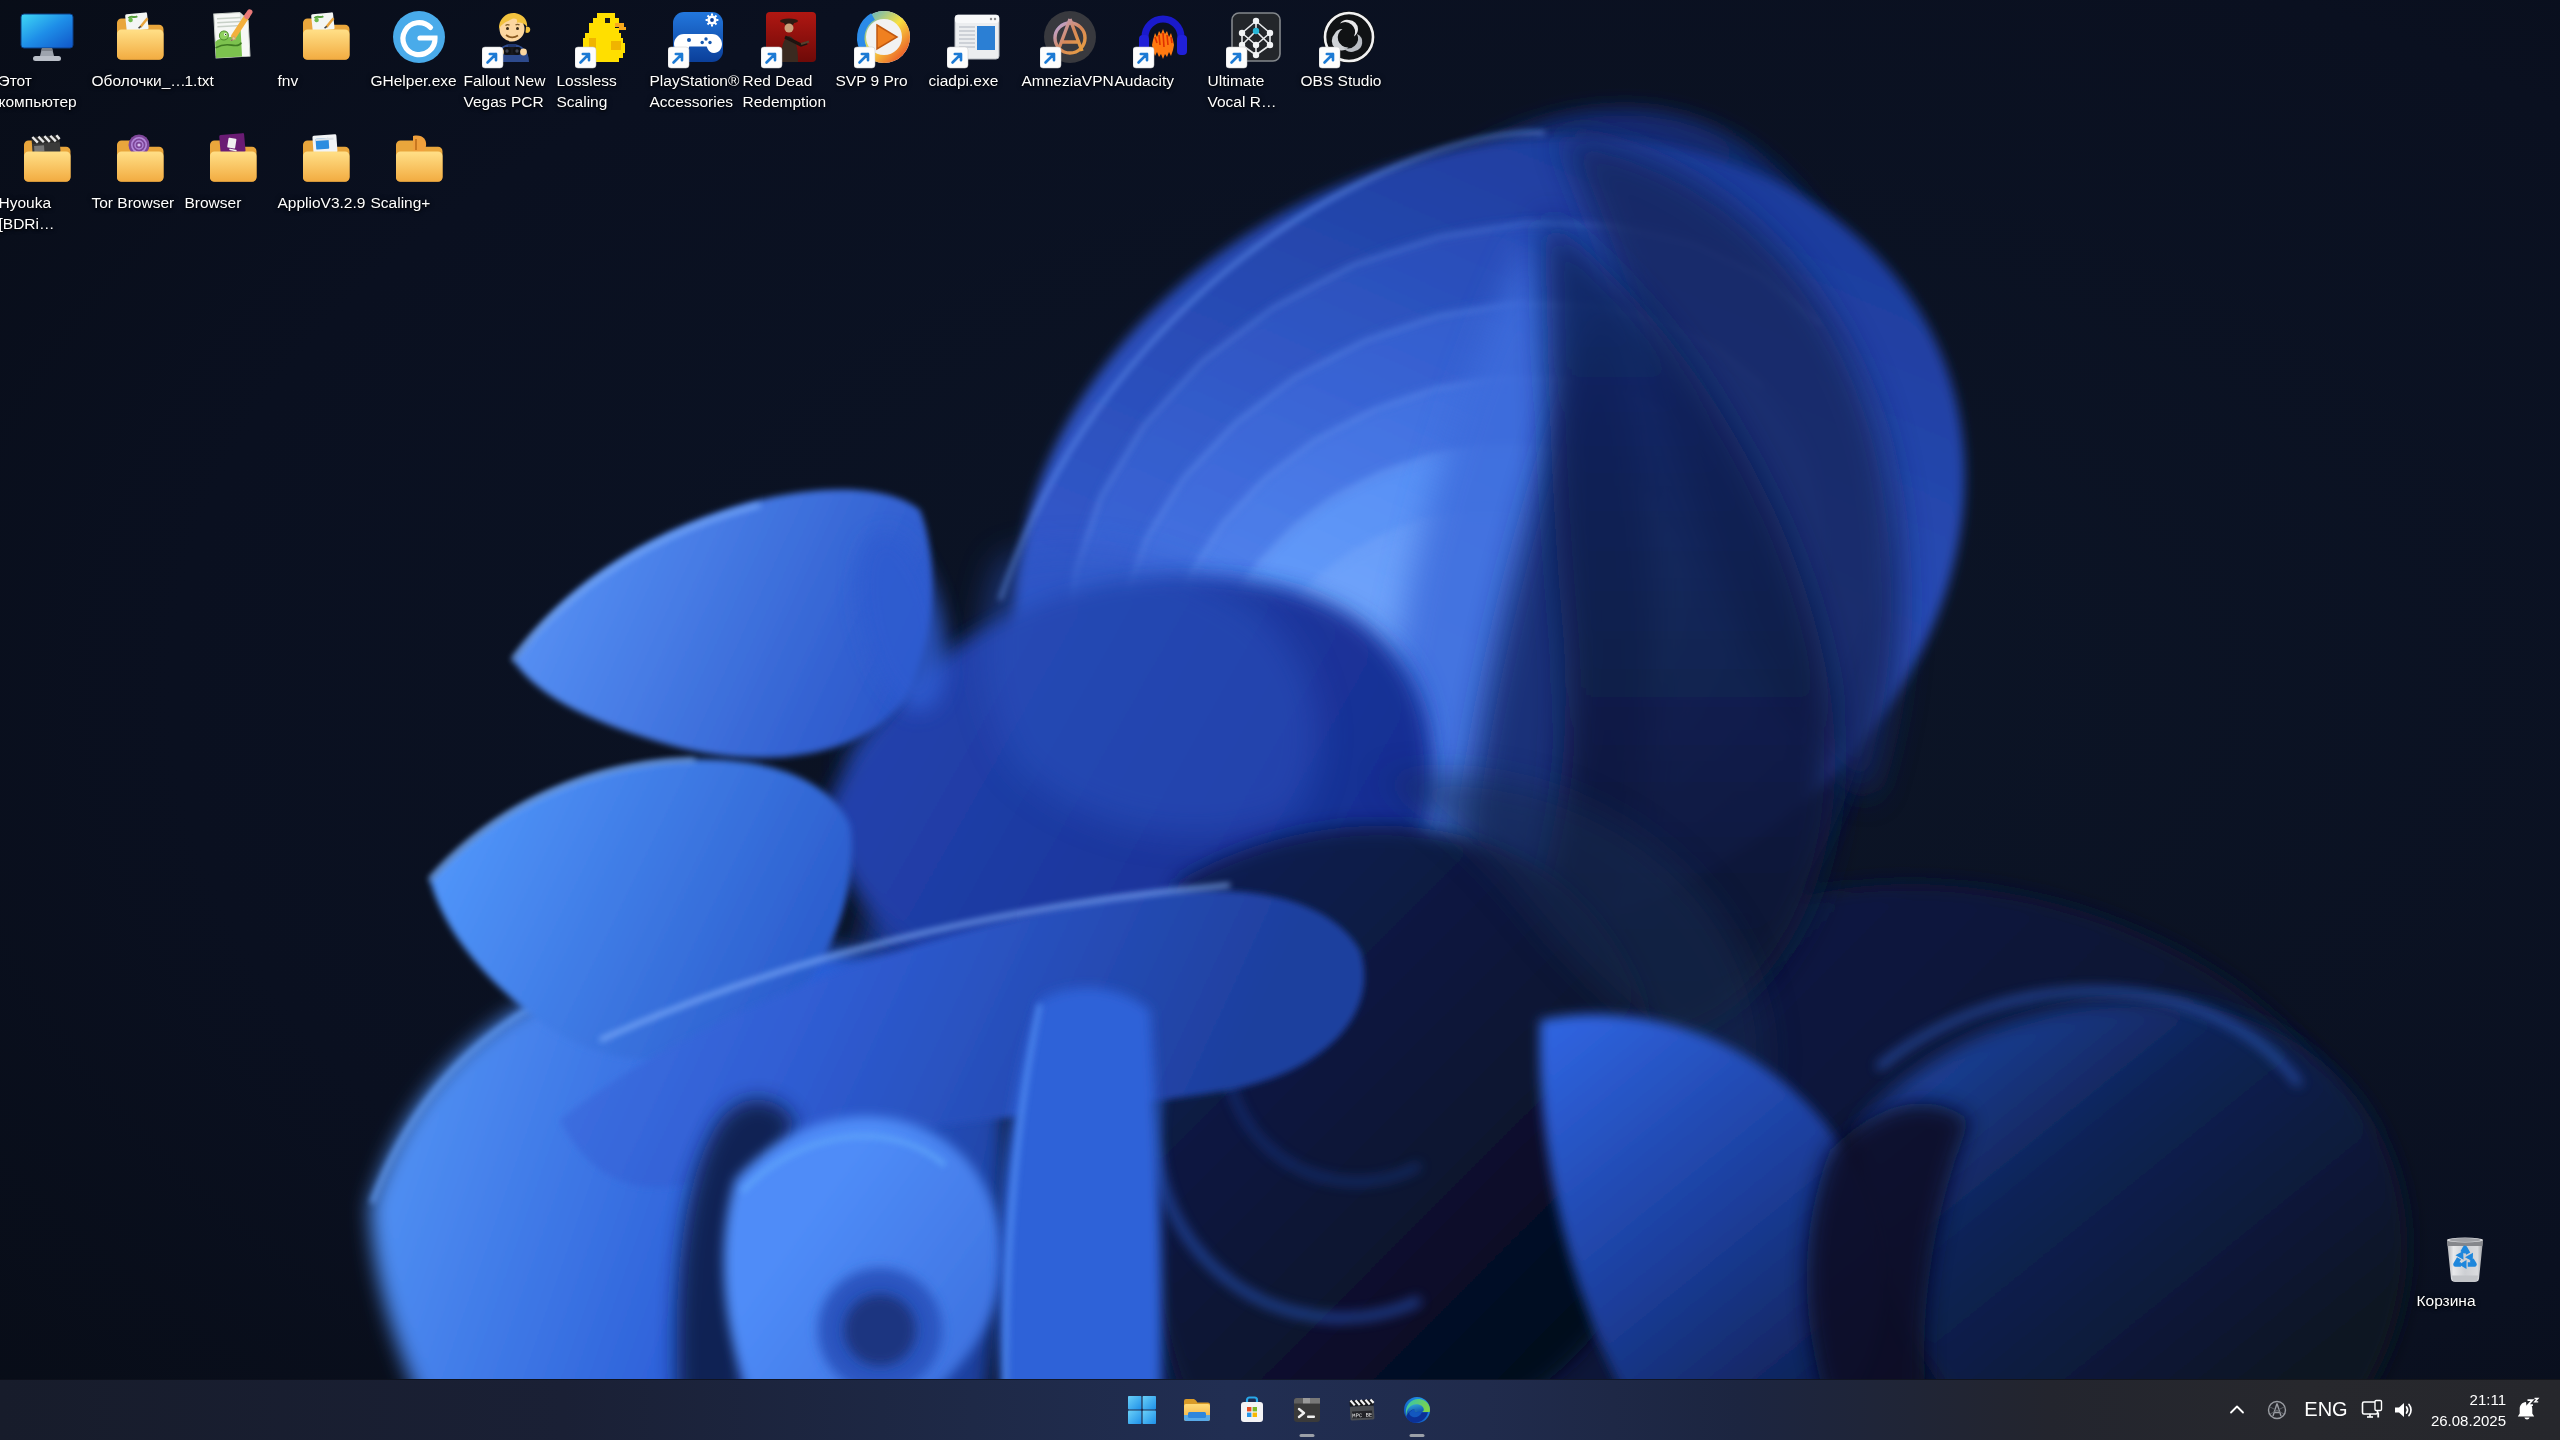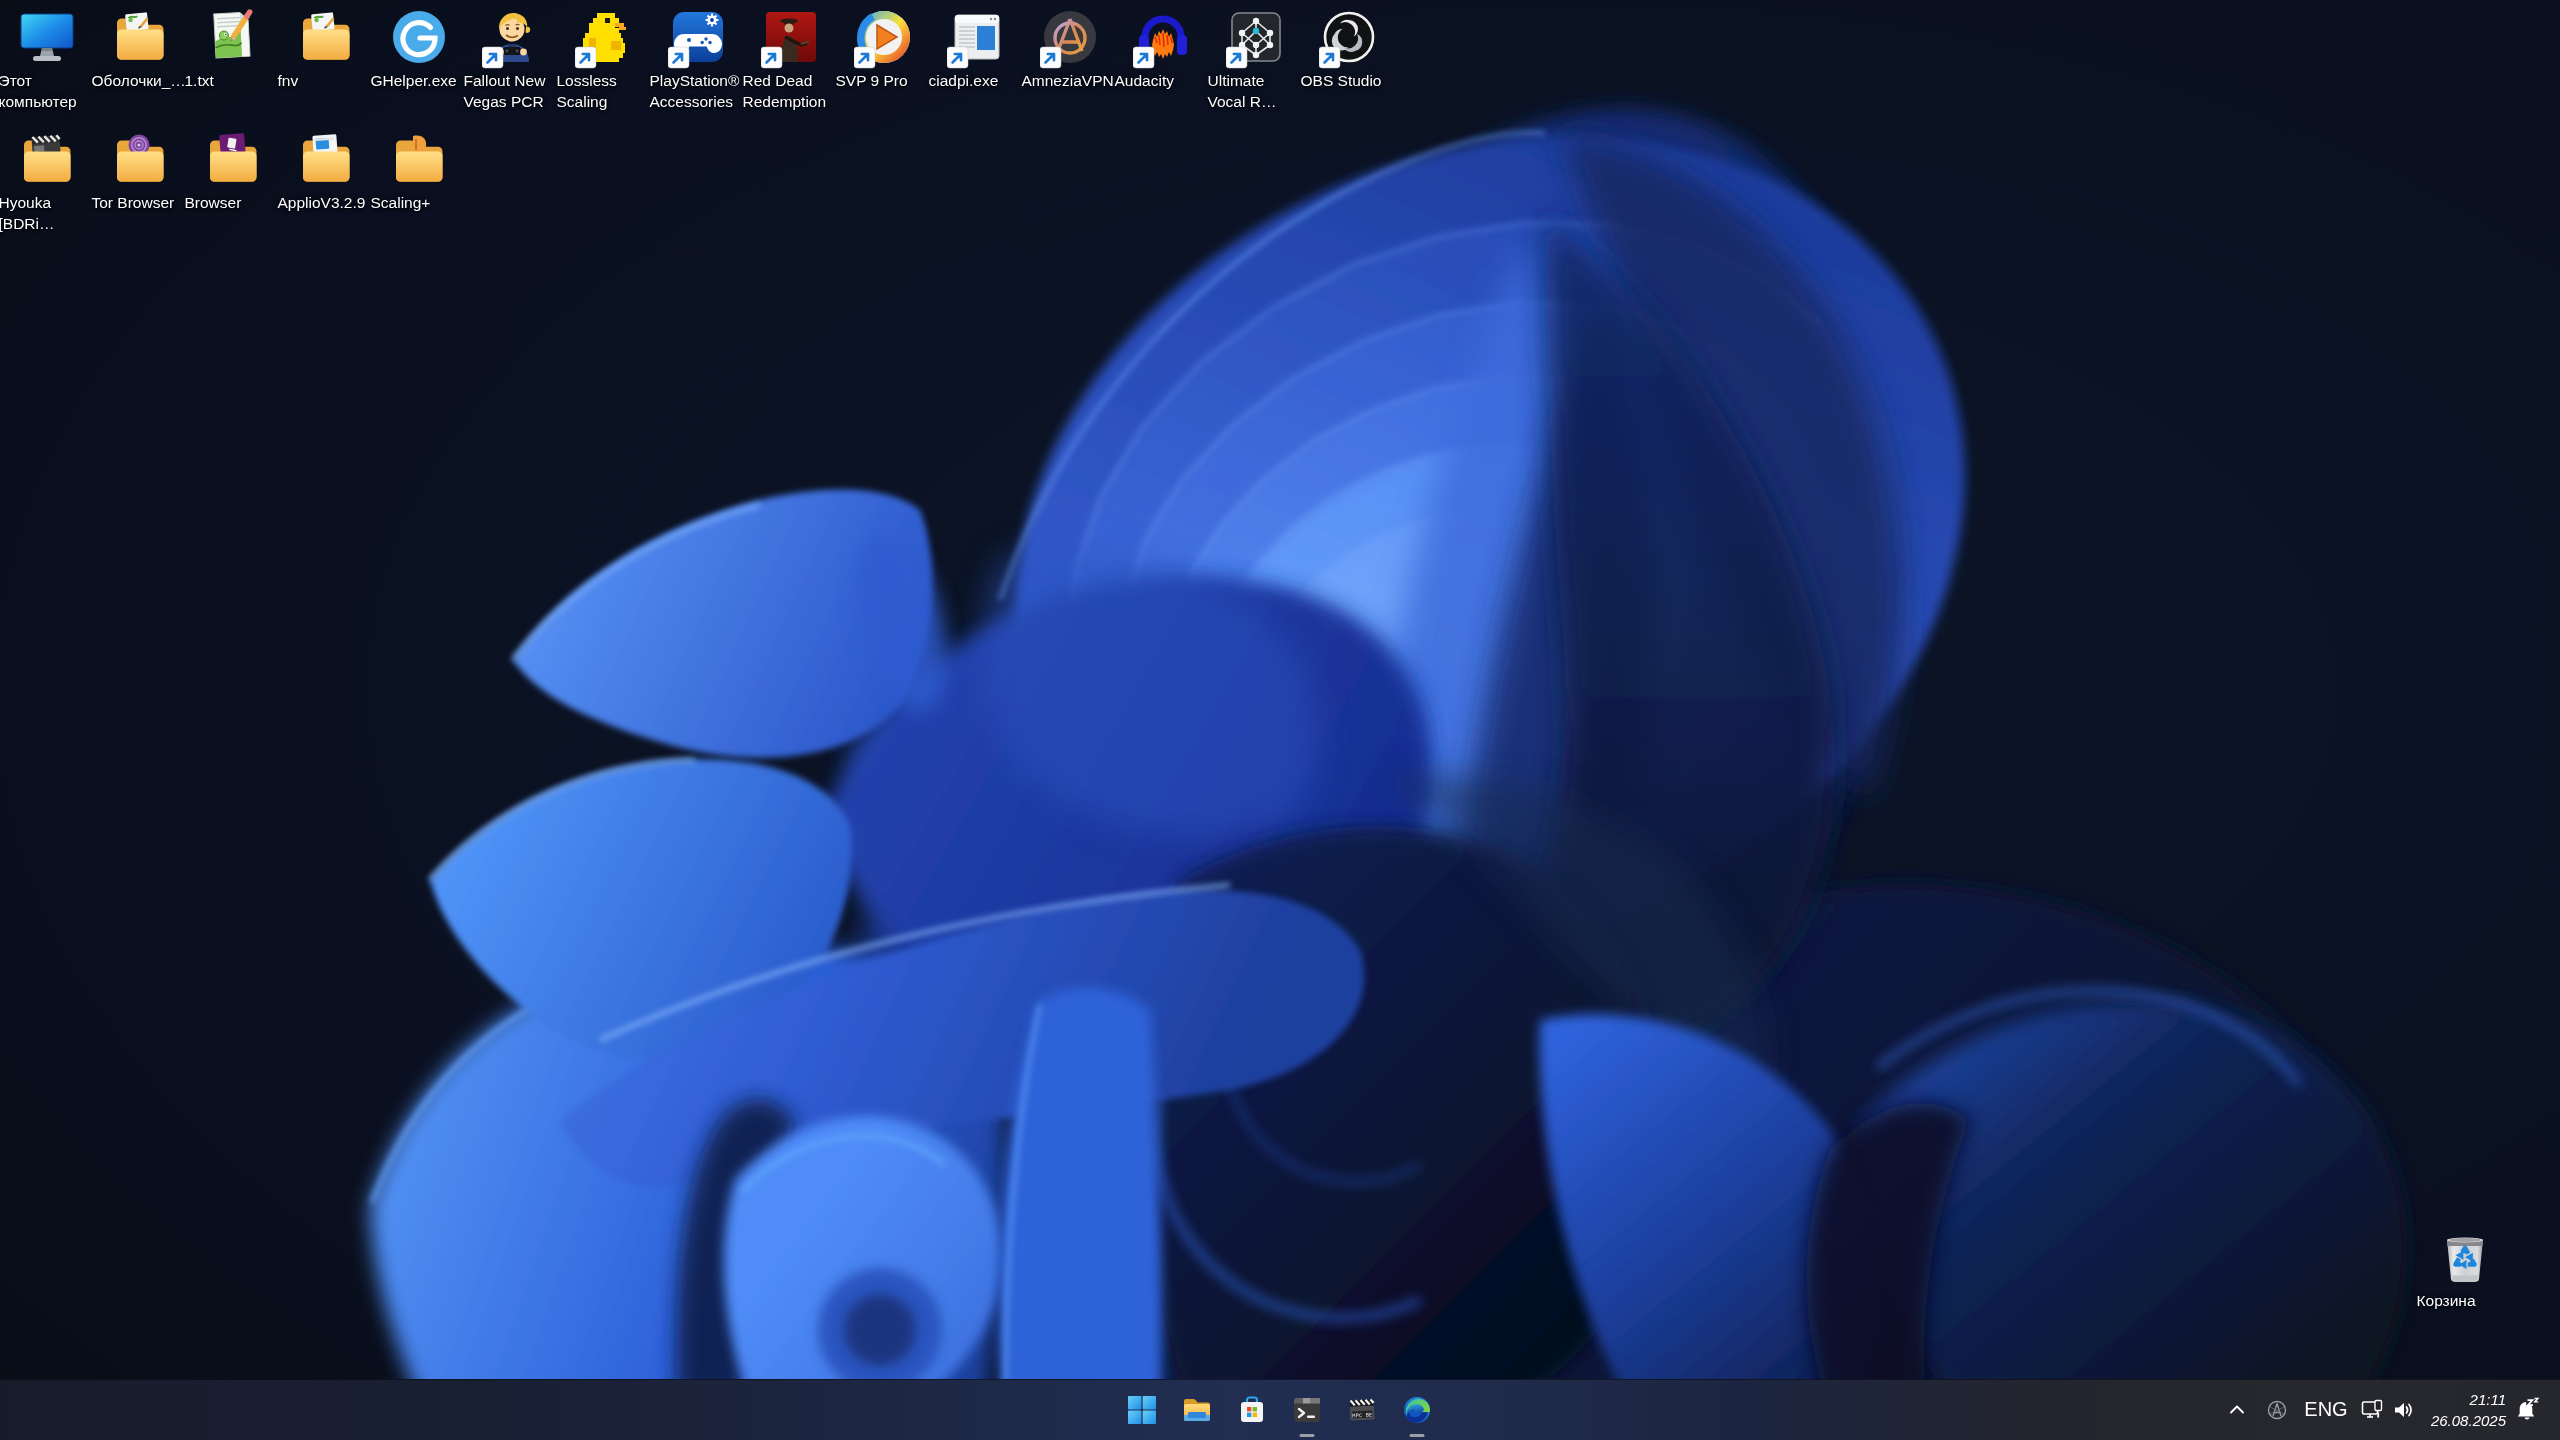--- a/index.html
+++ b/index.html
@@ -5,21 +5,21 @@
   html,body{margin:0;padding:0;width:2560px;height:1440px;overflow:hidden;background:#070b14;}
   body{font-family:"Liberation Sans",sans-serif;position:relative;}
   #wp{position:absolute;left:0;top:0;}
   .icon{position:absolute;width:96px;text-align:left;color:#fff;z-index:5;}
   .icon .img{height:62px;position:relative;}
   .icon .img svg{position:absolute;left:50%;top:50%;transform:translate(-50%,-50%);}
   .icon .lbl{margin-top:1px;font-size:15.5px;line-height:21px;text-shadow:0 1px 2px rgba(0,0,0,.95),0 0 5px rgba(0,0,0,.75);letter-spacing:0px;}
   #taskbar{position:absolute;left:0;top:1379px;width:2560px;height:61px;z-index:10;box-shadow:inset 0 1px 0 rgba(5,8,14,0.55);background:linear-gradient(90deg,#171c2b 0%,#1a2035 22%,#1e2947 38%,#212e52 48%,#202b4c 58%,#1c2540 68%,#23252e 80%,#27282d 90%,#26272c 100%);}
   .tbi{position:absolute;top:0;height:61px;display:flex;align-items:center;justify-content:center;}
   .dot{position:absolute;bottom:3px;left:50%;transform:translateX(-50%);width:15px;height:3.5px;border-radius:2px;background:#9ba0a8;}
-  .tray{position:absolute;color:#fff;font-style:italic;}
+  .tray{position:absolute;color:#fff;}
 </style>
 </head>
 <body>
 
 <svg id="wp" width="2560" height="1440" viewBox="0 0 2560 1440">
 <defs>
   <radialGradient id="bg1" cx="0.62" cy="0.48" r="0.92">
     <stop offset="0" stop-color="#0c1527"></stop>
     <stop offset="0.6" stop-color="#0a1020"></stop>
     <stop offset="1" stop-color="#070b13"></stop>

